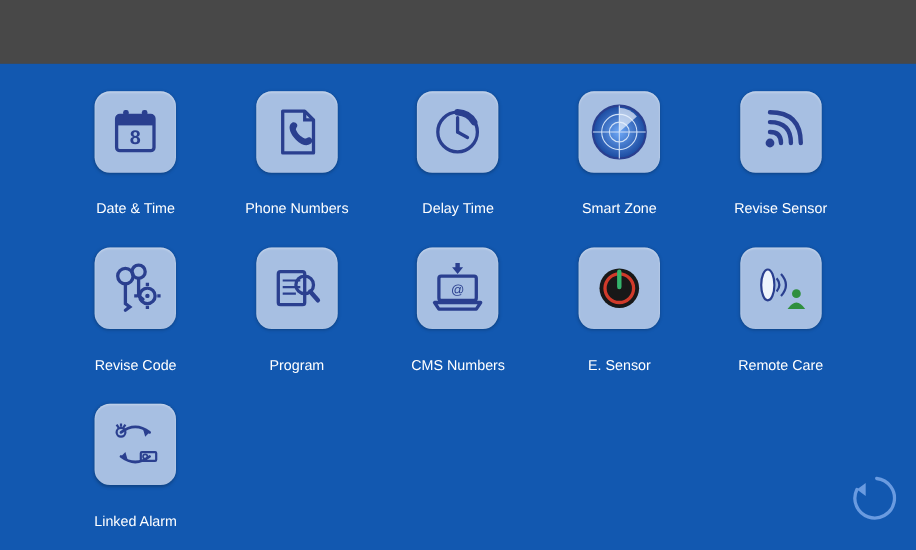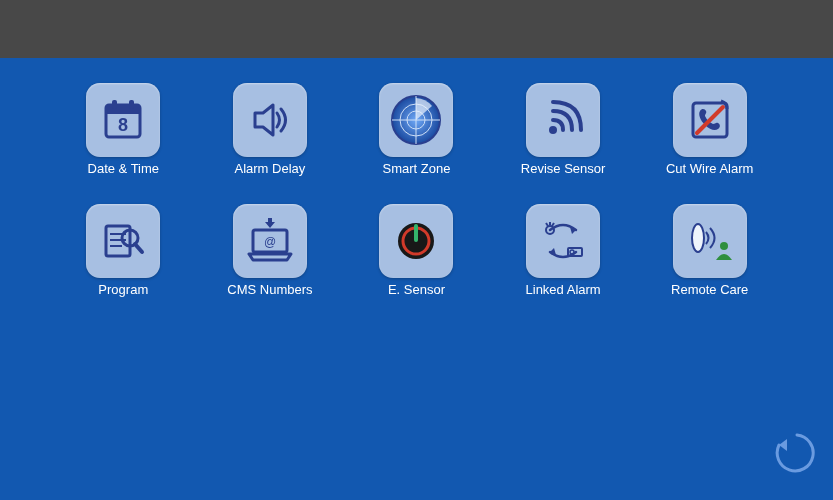--- a/index.html
+++ b/index.html
@@ -35,21 +35,21 @@
     background: #a7bfe2;
     border-radius: 14px;
     display: flex;
     align-items: center;
     justify-content: center;
     box-shadow: inset 0 1px 2px rgba(255,255,255,0.4), 0 1px 3px rgba(0,0,0,0.25);
   }
   .tile-label {
     color: #ffffff;
     font-size: 13px;
-    margin-top: 4px;
+    margin-top: 25px;
     text-align: center;
     white-space: nowrap;
   }
   .back-btn {
     position: absolute;
     right: 18px;
     bottom: 25px;
     width: 48px;
     height: 48px;
     cursor: pointer;
@@ -70,32 +70,43 @@
         <rect x="8" y="10" width="34" height="32" rx="3" fill="none" stroke="#2a3f8f" stroke-width="3"></rect>
         <rect x="8" y="10" width="34" height="9" fill="#2a3f8f"></rect>
         <rect x="14" y="5" width="5" height="9" rx="2" fill="#2a3f8f"></rect>
         <rect x="31" y="5" width="5" height="9" rx="2" fill="#2a3f8f"></rect>
         <text x="25" y="36" text-anchor="middle" font-size="18" font-weight="bold" fill="#2a3f8f">8</text>
       </svg>
     </div>
     <div class="tile-label">Date &amp; Time</div>
   </div>
 
-
-
-  <div class="tile">
-    <div class="tile-icon">
-      <svg width="50" height="50" viewBox="0 0 50 50">
-        <path d="M10 18 h8 l10 -8 v30 l-10 -8 h-8 z" fill="none" stroke="#2a3f8f" stroke-width="3" stroke-linejoin="round"></path>
-        <path d="M32 18 q5 7 0 14" fill="none" stroke="#2a3f8f" stroke-width="3" stroke-linecap="round"></path>
-        <path d="M36 14 q9 11 0 22" fill="none" stroke="#2a3f8f" stroke-width="3" stroke-linecap="round"></path>
-      </svg>
-    </div>
-    <div class="tile-label">Alarm Delay</div>
-  </div>
+  <div class="tile">
+    <div class="tile-icon">
+      <svg width="50" height="50" viewBox="0 0 50 50">
+        <path d="M12 6 h20 l8 8 v30 h-28 z" fill="none" stroke="#2a3f8f" stroke-width="3" stroke-linejoin="round"></path>
+        <path d="M32 6 v8 h8" fill="none" stroke="#2a3f8f" stroke-width="3"></path>
+        <path d="M19 18 c2 -3 5 -2 6 0 c1 2 -1 3 -1 5 c2 4 4 6 8 8 c2 0 3 -2 5 -1 c2 1 3 4 0 6 c-3 2 -8 1 -13 -4 c-5 -5 -7 -11 -5 -14 z" fill="#2a3f8f"></path>
+      </svg>
+    </div>
+    <div class="tile-label">Phone Numbers</div>
+  </div>
+
+  <div class="tile">
+    <div class="tile-icon">
+      <svg width="50" height="50" viewBox="0 0 50 50">
+        <circle cx="25" cy="25" r="18" fill="none" stroke="#2a3f8f" stroke-width="3"></circle>
+        <path d="M25 25 L25 12" stroke="#2a3f8f" stroke-width="3" stroke-linecap="round"></path>
+        <path d="M25 25 L34 30" stroke="#2a3f8f" stroke-width="3" stroke-linecap="round"></path>
+        <path d="M25 7 A18 18 0 0 1 40 16" fill="none" stroke="#2a3f8f" stroke-width="6" stroke-linecap="round"></path>
+      </svg>
+    </div>
+    <div class="tile-label">Delay Time</div>
+  </div>
+
 
 
   <div class="tile">
     <div class="tile-icon">
       <svg width="56" height="56" viewBox="0 0 56 56">
         <defs>
           <radialGradient id="rg" cx="50%" cy="50%" r="50%">
             <stop offset="0%" stop-color="#6fa8f6"></stop>
             <stop offset="100%" stop-color="#1a4aa0"></stop>
           </radialGradient>
@@ -117,32 +128,40 @@
         <circle cx="15" cy="35" r="4" fill="#2a3f8f"></circle>
         <path d="M15 25 q10 0 10 10" fill="none" stroke="#2a3f8f" stroke-width="4" stroke-linecap="round"></path>
         <path d="M15 16 q19 0 19 19" fill="none" stroke="#2a3f8f" stroke-width="4" stroke-linecap="round"></path>
         <path d="M15 7  q28 0 28 28" fill="none" stroke="#2a3f8f" stroke-width="4" stroke-linecap="round"></path>
       </svg>
     </div>
     <div class="tile-label">Revise Sensor</div>
   </div>
 
 
-
-  <div class="tile">
-    <div class="tile-icon">
-      <svg width="50" height="50" viewBox="0 0 50 50">
-        <rect x="8" y="8" width="34" height="34" rx="3" fill="none" stroke="#2a3f8f" stroke-width="3"></rect>
-        <path d="M15 16 c2 -3 5 -2 6 0 c1 2 -1 3 -1 5 c2 4 4 6 8 8 c2 0 3 -2 5 -1 c2 1 3 4 0 6 c-3 2 -8 1 -13 -4 c-5 -5 -7 -11 -5 -14 z" fill="#2a3f8f"></path>
-        <line x1="12" y1="38" x2="38" y2="12" stroke="#d13a2a" stroke-width="4" stroke-linecap="round"></line>
-        <path d="M36 6 q6 2 6 8" fill="none" stroke="#2a3f8f" stroke-width="3"></path>
-      </svg>
-    </div>
-    <div class="tile-label">Cut Wire Alarm</div>
-  </div>
+  <div class="tile">
+    <div class="tile-icon">
+      <svg width="50" height="50" viewBox="0 0 50 50">
+        <circle cx="16" cy="14" r="7" fill="none" stroke="#2a3f8f" stroke-width="3"></circle>
+        <path d="M16 21 v18 l4 3 l-4 3" fill="none" stroke="#2a3f8f" stroke-width="3" stroke-linecap="round"></path>
+        <circle cx="28" cy="10" r="6" fill="none" stroke="#2a3f8f" stroke-width="3"></circle>
+        <path d="M28 16 v16 l4 3" fill="none" stroke="#2a3f8f" stroke-width="3" stroke-linecap="round"></path>
+        <circle cx="36" cy="32" r="7" fill="none" stroke="#2a3f8f" stroke-width="3"></circle>
+        <circle cx="36" cy="32" r="2" fill="#2a3f8f"></circle>
+        <g stroke="#2a3f8f" stroke-width="3">
+          <line x1="36" y1="23" x2="36" y2="20"></line>
+            <line x1="36" y1="41" x2="36" y2="44"></line>
+          <line x1="27" y1="32" x2="24" y2="32"></line>
+            <line x1="45" y1="32" x2="48" y2="32"></line>
+        </g>
+      </svg>
+    </div>
+    <div class="tile-label">Revise Code</div>
+  </div>
+
 
   <div class="tile">
     <div class="tile-icon">
       <svg width="50" height="50" viewBox="0 0 50 50">
         <rect x="8" y="10" width="24" height="30" rx="2" fill="none" stroke="#2a3f8f" stroke-width="3"></rect>
         <line x1="12" y1="18" x2="28" y2="18" stroke="#2a3f8f" stroke-width="2"></line>
         <line x1="12" y1="24" x2="28" y2="24" stroke="#2a3f8f" stroke-width="2"></line>
         <line x1="12" y1="30" x2="24" y2="30" stroke="#2a3f8f" stroke-width="2"></line>
         <circle cx="32" cy="22" r="8" fill="none" stroke="#2a3f8f" stroke-width="3"></circle>
         <line x1="37" y1="28" x2="44" y2="36" stroke="#2a3f8f" stroke-width="4" stroke-linecap="round"></line>
@@ -165,53 +184,53 @@
 
   <div class="tile">
     <div class="tile-icon">
       <svg width="50" height="50" viewBox="0 0 50 50">
         <circle cx="25" cy="25" r="18" fill="#181818"></circle>
         <circle cx="25" cy="25" r="13" fill="none" stroke="#d13a2a" stroke-width="3"></circle>
         <line x1="25" y1="10" x2="25" y2="24" stroke="#34b36b" stroke-width="4" stroke-linecap="round"></line>
       </svg>
     </div>
     <div class="tile-label">E. Sensor</div>
+  </div>
+
+  <div class="tile">
+    <div class="tile-icon">
+      <svg width="52" height="50" viewBox="0 0 52 50">
+        <ellipse cx="14" cy="22" rx="6" ry="14" fill="#eef4fc" stroke="#2a3f8f" stroke-width="2"></ellipse>
+        <path d="M22 16 q5 6 0 12" fill="none" stroke="#2a3f8f" stroke-width="2"></path>
+        <path d="M26 12 q9 10 0 20" fill="none" stroke="#2a3f8f" stroke-width="2"></path>
+        <circle cx="40" cy="30" r="4" fill="#2f8f3e"></circle>
+        <path d="M32 44 q8 -12 16 0 z" fill="#2f8f3e"></path>
+      </svg>
+    </div>
+    <div class="tile-label">Remote Care</div>
   </div>
 
   <div class="tile">
     <div class="tile-icon">
       <svg width="54" height="50" viewBox="0 0 54 50">
         <path d="M14 14 Q27 4 40 14" fill="none" stroke="#2a3f8f" stroke-width="2.5" stroke-linecap="round"></path>
         <path d="M40 36 Q27 46 14 36" fill="none" stroke="#2a3f8f" stroke-width="2.5" stroke-linecap="round"></path>
         <polygon points="40,14 34,11 36,18" fill="#2a3f8f"></polygon>
         <polygon points="14,36 20,39 18,32" fill="#2a3f8f"></polygon>
         <circle cx="14" cy="14" r="4" fill="none" stroke="#2a3f8f" stroke-width="2"></circle>
         <line x1="12" y1="10" x2="10" y2="7" stroke="#2a3f8f" stroke-width="2"></line>
         <line x1="16" y1="10" x2="18" y2="7" stroke="#2a3f8f" stroke-width="2"></line>
         <line x1="14" y1="9" x2="14" y2="6" stroke="#2a3f8f" stroke-width="2"></line>
         <rect x="32" y="32" width="14" height="8" rx="1" fill="none" stroke="#2a3f8f" stroke-width="2"></rect>
         <circle cx="36" cy="36" r="2" fill="none" stroke="#2a3f8f" stroke-width="1.5"></circle>
       </svg>
     </div>
     <div class="tile-label">Linked Alarm</div>
   </div>
 
-  <div class="tile">
-    <div class="tile-icon">
-      <svg width="52" height="50" viewBox="0 0 52 50">
-        <ellipse cx="14" cy="22" rx="6" ry="14" fill="#eef4fc" stroke="#2a3f8f" stroke-width="2"></ellipse>
-        <path d="M22 16 q5 6 0 12" fill="none" stroke="#2a3f8f" stroke-width="2"></path>
-        <path d="M26 12 q9 10 0 20" fill="none" stroke="#2a3f8f" stroke-width="2"></path>
-        <circle cx="40" cy="30" r="4" fill="#2f8f3e"></circle>
-        <path d="M32 44 q8 -12 16 0 z" fill="#2f8f3e"></path>
-      </svg>
-    </div>
-    <div class="tile-label">Remote Care</div>
-  </div>
-
 </div>
 
 <div class="back-btn">
   <svg width="48" height="48" viewBox="0 0 48 48">
     <path d="M30 8 A18 18 0 1 1 12 18" fill="none" stroke="#6a9be0" stroke-width="3" stroke-linecap="round"></path>
     <polygon points="12,18 20,12 20,24" fill="#6a9be0"></polygon>
   </svg>
 </div>
 
 </body></html>

